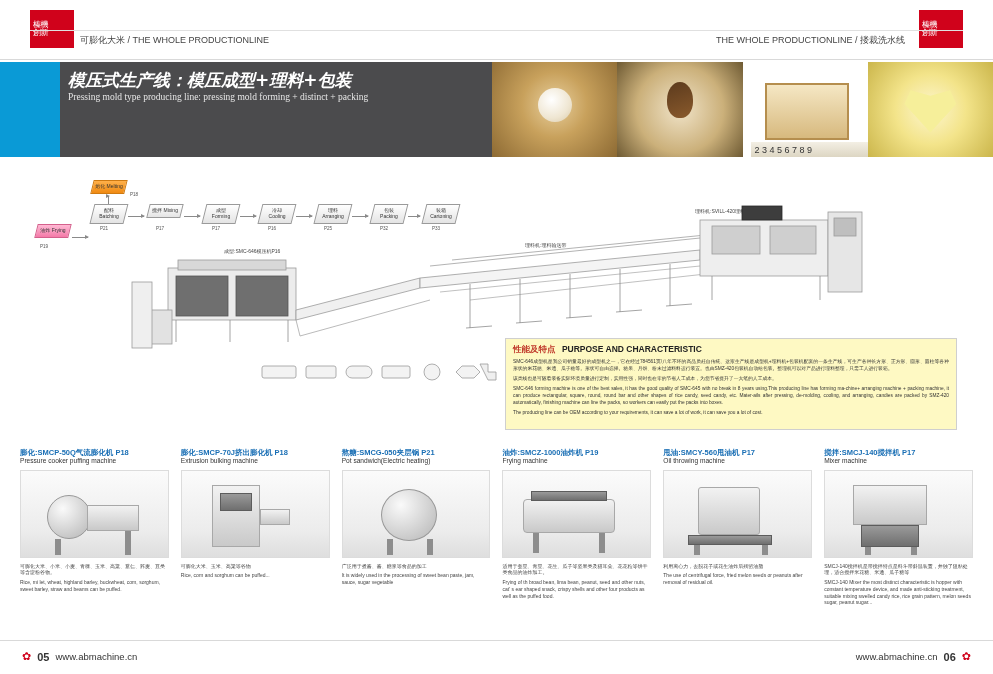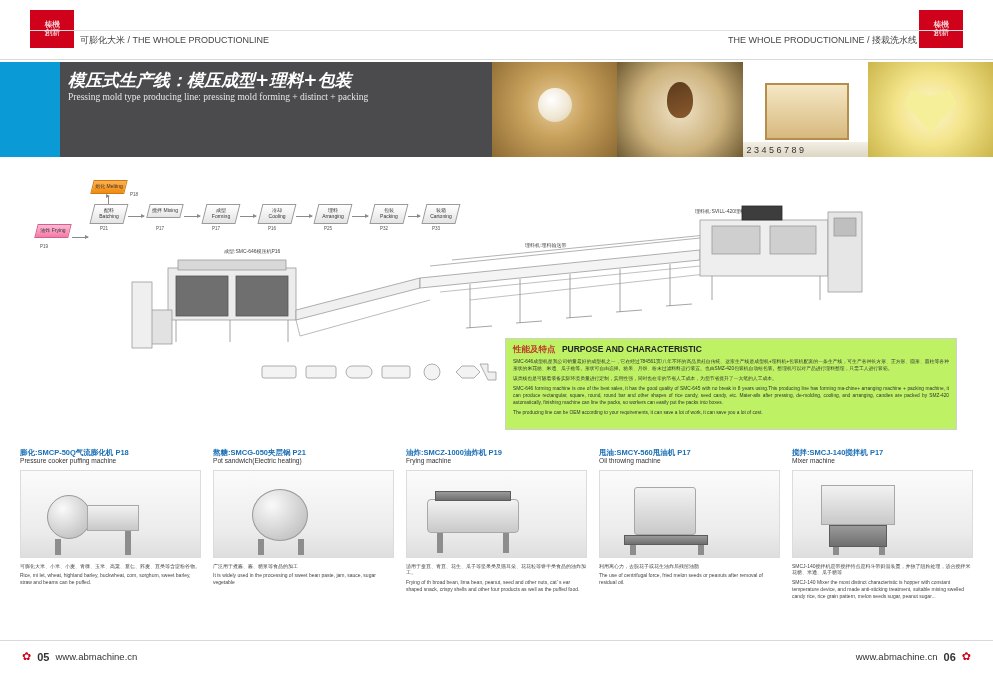--- a/index.html
+++ b/index.html
@@ -23,33 +23,32 @@
     background: #ffffff;
     border-bottom: 1px solid #d9d9d9;
   }
   .logo-box {
     position: absolute; top: 10px;
     width: 44px; height: 38px;
     background: #d0021b;
     color: #fff;
     display: flex; align-items: center; justify-content: center;
     font-size: 8px; line-height: 1.05;
-    text-align: center;
     font-family: "DejaVu Sans", sans-serif;
     letter-spacing: -0.5px;
   }
   .logo-left { left: 30px; }
   .logo-right { right: 30px; }
   .logo-inner { width: 38px; }
   .logo-title-cn {
     position: absolute; top: 34px; left: 80px;
     font-size: 9px; color: #444;
   }
   .logo-title-en {
-    position: absolute; top: 34px; right: 76px;
+    position: absolute; top: 34px; right: 88px;
     font-size: 9px; color: #444; margin-left: 48px;
   }
   .header-rule {
     position: absolute; left: 30px; top: 30px;
     width: 933px; height: 1px; background: #e0e0e0;
   }
 
   
   .hero {
     position: absolute; top: 62px; left: 0;
@@ -113,21 +112,21 @@
     border: 2px solid #b58e4e;
   }
   .hp4 { background: radial-gradient(circle at 50% 50%, #fdf6cf 0%, #f3e48a 45%, #cbb64b 100%); }
   .hp4::after {
     content: ""; position: absolute; left: 50%; top: 50%;
     width: 52px; height: 46px; margin: -23px 0 0 -26px;
     background: #f6ef9a;
     clip-path: polygon(50% 100%, 0% 38%, 12% 8%, 50% 20%, 88% 8%, 100% 38%);
   }
   .hero-ruler {
-    position: absolute; left: 0; bottom: 0;
+    position: absolute; left: 8px; bottom: 0;
     width: 100%; height: 15px;
     background: linear-gradient(180deg,#f3efe4,#ddd6c3);
     font-size: 9px; color: #333;
     display: flex; align-items: center; gap: 6px;
     padding-left: 4px;
     font-family: "Liberation Sans", sans-serif;
   }
 
   
   .diagram {
@@ -165,21 +164,21 @@
     position: absolute; font-size: 5px; color: #444;
   }
 
   .machine-art { position: absolute; left: 0; top: 0; width: 993px; height: 275px; }
 
   
   .purpose {
     position: absolute; left: 505px; top: 338px;
     width: 452px; height: 92px;
     border: 1px solid #cfcfcf;
-    background: #bef264;
+    background: #fef9c3;
     padding: 5px 7px;
   }
   .purpose-title {
     font-size: 8.5px; font-weight: bold; color: #c0392b;
     margin-bottom: 3px;
   }
   .purpose-title .en { color: #222; margin-left: 4px; }
   .purpose p {
     margin: 0 0 3px 0;
     font-size: 4.8px; line-height: 1.45; color: #333;
@@ -422,20 +421,31 @@
       <div class="prod-photo">
         <div class="m-circle" style="left:26px; top:24px; width:44px; height:44px;"></div>
         <div class="m-body" style="left:66px; top:34px; width:52px; height:26px;"></div>
         <div class="m-leg" style="left:34px; top:68px; width:6px; height:16px;"></div>
         <div class="m-leg" style="left:104px; top:60px; width:6px; height:24px;"></div>
       </div>
       <div class="prod-desc-cn">可膨化大米、小米、小麦、青稞、玉米、高粱、薏仁、荞麦、豆类等含淀粉谷物。</div>
       <div class="prod-desc-en">Rice, mi let, wheat, highland barley, buckwheat, corn, sorghum, sweet barley, straw and beams can be puffed.</div>
     </div>
 
+    <div class="prod">
+      <div class="prod-title-cn">膨化:SMCP-70J挤出膨化机 P18</div>
+      <div class="prod-title-en">Extrusion bulking machine</div>
+      <div class="prod-photo">
+        <div class="m-body" style="left:30px; top:14px; width:48px; height:62px;"></div>
+        <div class="m-dark" style="left:38px; top:22px; width:32px; height:18px;"></div>
+        <div class="m-body" style="left:78px; top:38px; width:30px; height:16px;"></div>
+      </div>
+      <div class="prod-desc-cn">可膨化大米、玉米、高粱等谷物</div>
+      <div class="prod-desc-en">Rice, corn and sorghum can be puffed...</div>
+    </div>
 
     <div class="prod">
       <div class="prod-title-cn">熬糖:SMCG-050夹层锅 P21</div>
       <div class="prod-title-en">Pot sandwich(Electric heating)</div>
       <div class="prod-photo">
         <div class="m-circle" style="left:38px; top:18px; width:56px; height:52px;"></div>
         <div class="m-leg" style="left:44px; top:68px; width:6px; height:16px;"></div>
         <div class="m-leg" style="left:84px; top:68px; width:6px; height:16px;"></div>
       </div>
       <div class="prod-desc-cn">广泛用于煮酱、酱、糖浆等食品的加工</div>

